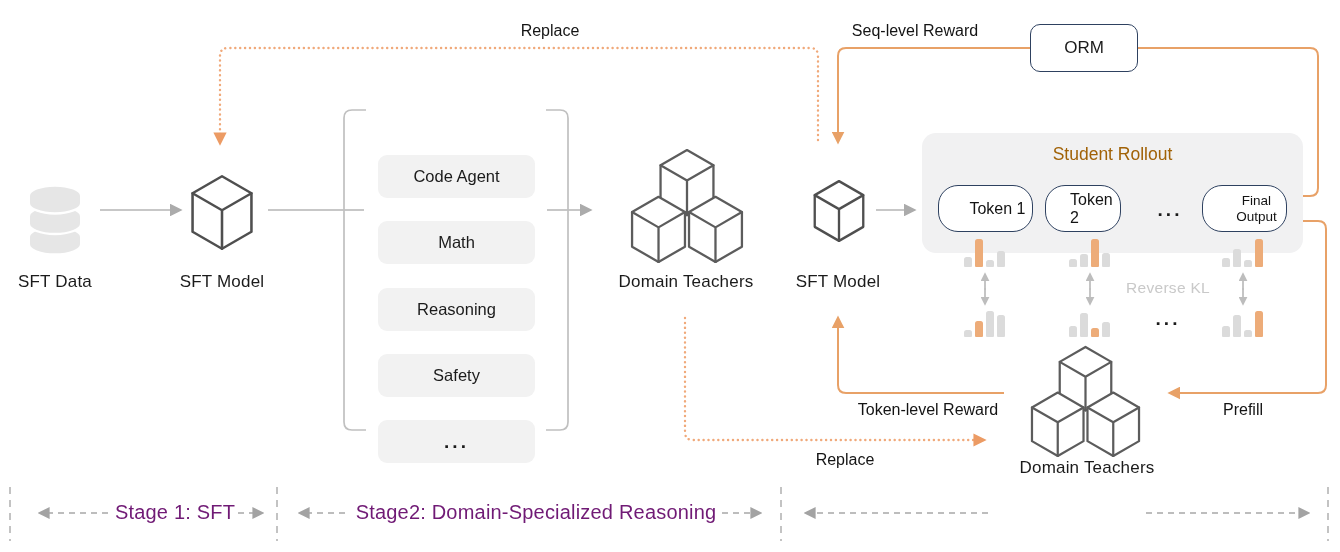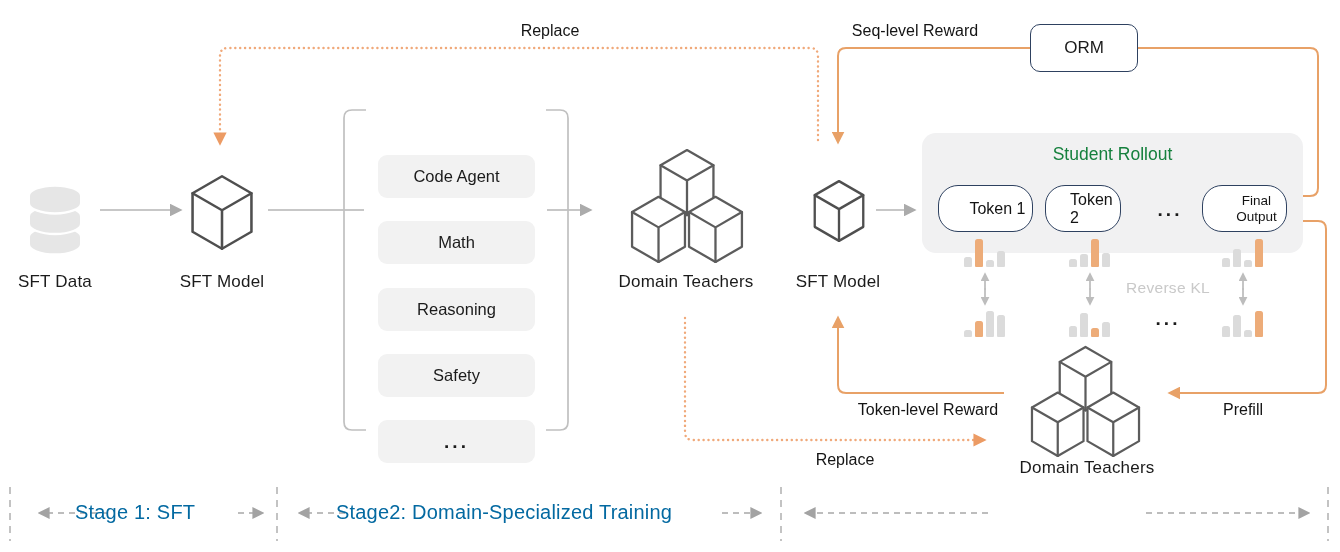--- a/index.html
+++ b/index.html
@@ -12,35 +12,35 @@
   .node-label{font-size:17px;text-align:center;color:#1b1b1b;letter-spacing:.2px;}
   .edge-label{font-size:16px;text-align:center;color:#141414;}
   .domain-box{
     left:378px;width:157px;height:43px;background:#F2F2F2;border-radius:9px;
     display:flex;align-items:center;justify-content:center;font-size:16.5px;color:#1b1b1b;
   }
   .dots{font-weight:700;font-size:19px;letter-spacing:3px;color:#1a1a1a;text-align:center;line-height:1;}
   .rollout{
     left:922px;top:133px;width:381px;height:120px;background:#F1F1F2;border-radius:14px;
   }
-  .rollout-title{left:922px;top:144px;width:381px;text-align:center;font-size:17.5px;color:#15803d;}
+  .rollout-title{left:922px;top:144px;width:381px;text-align:center;font-size:17.5px;color:#a16207;}
   .token-box{
     top:185px;height:47px;background:#ffffff;border:1.6px solid #2E4160;border-radius:20px;
     display:flex;align-items:center;justify-content:center;font-size:16px;color:#131313;box-sizing:border-box;padding-left:24px;
   }
   .final-box{line-height:1.15;font-size:13.5px;text-align:center;}
   .orm-box{
     left:1030px;top:24px;width:108px;height:48px;background:#fff;border:1.6px solid #2E4160;
     border-radius:10px;display:flex;align-items:center;justify-content:center;font-size:17px;box-sizing:border-box;
   }
   .chart{display:flex;align-items:flex-end;gap:3px;height:28px;}
   .chart .bar{width:8px;border-radius:2.5px 2.5px 1px 1px;background:#DBDBDB;}
   .chart .bar.orange{background:#EDAC79;}
   .kl-label{font-size:15.5px;color:#C9C9C9;text-align:center;letter-spacing:.3px;}
-  .stage-label{font-size:20px;text-align:left;color:#0369a1;letter-spacing:.2px;}
+  .stage-label{font-size:20px;text-align:center;color:#701a75;letter-spacing:.2px;}
 </style>
 </head>
 <body>
 
 <div id="canvas">
 
   <svg id="connectors" width="1340" height="552" viewBox="0 0 1340 552">
     <defs>
       <marker id="m-g" viewBox="0 0 10 10" refX="8" refY="5" markerWidth="7.5" markerHeight="7.5" orient="auto">
           <path d="M0 0 L10 5 L0 10 Z" fill="#ABABAB"></path>
@@ -253,15 +253,15 @@
   </div>
   <div class="abs node-label" style="left:1007px;top:458px;width:160px;">Domain Teachers</div>
 
   <div class="abs edge-label" style="left:460px;top:22px;width:180px;">Replace</div>
   <div class="abs edge-label" style="left:825px;top:22px;width:180px;">Seq-level Reward</div>
   <div class="abs edge-label" style="left:828px;top:401px;width:200px;">Token-level Reward</div>
   <div class="abs edge-label" style="left:1193px;top:401px;width:100px;">Prefill</div>
   <div class="abs edge-label" style="left:755px;top:451px;width:180px;">Replace</div>
 
   <div class="abs stage-label" style="left:75px;top:501px;width:200px;">Stage 1: SFT</div>
-  <div class="abs stage-label" style="left:336px;top:501px;width:400px;">Stage2: Domain-Specialized Training</div>
+  <div class="abs stage-label" style="left:336px;top:501px;width:400px;">Stage2: Domain-Specialized Reasoning</div>
 
 </div>
 
 </body></html>

